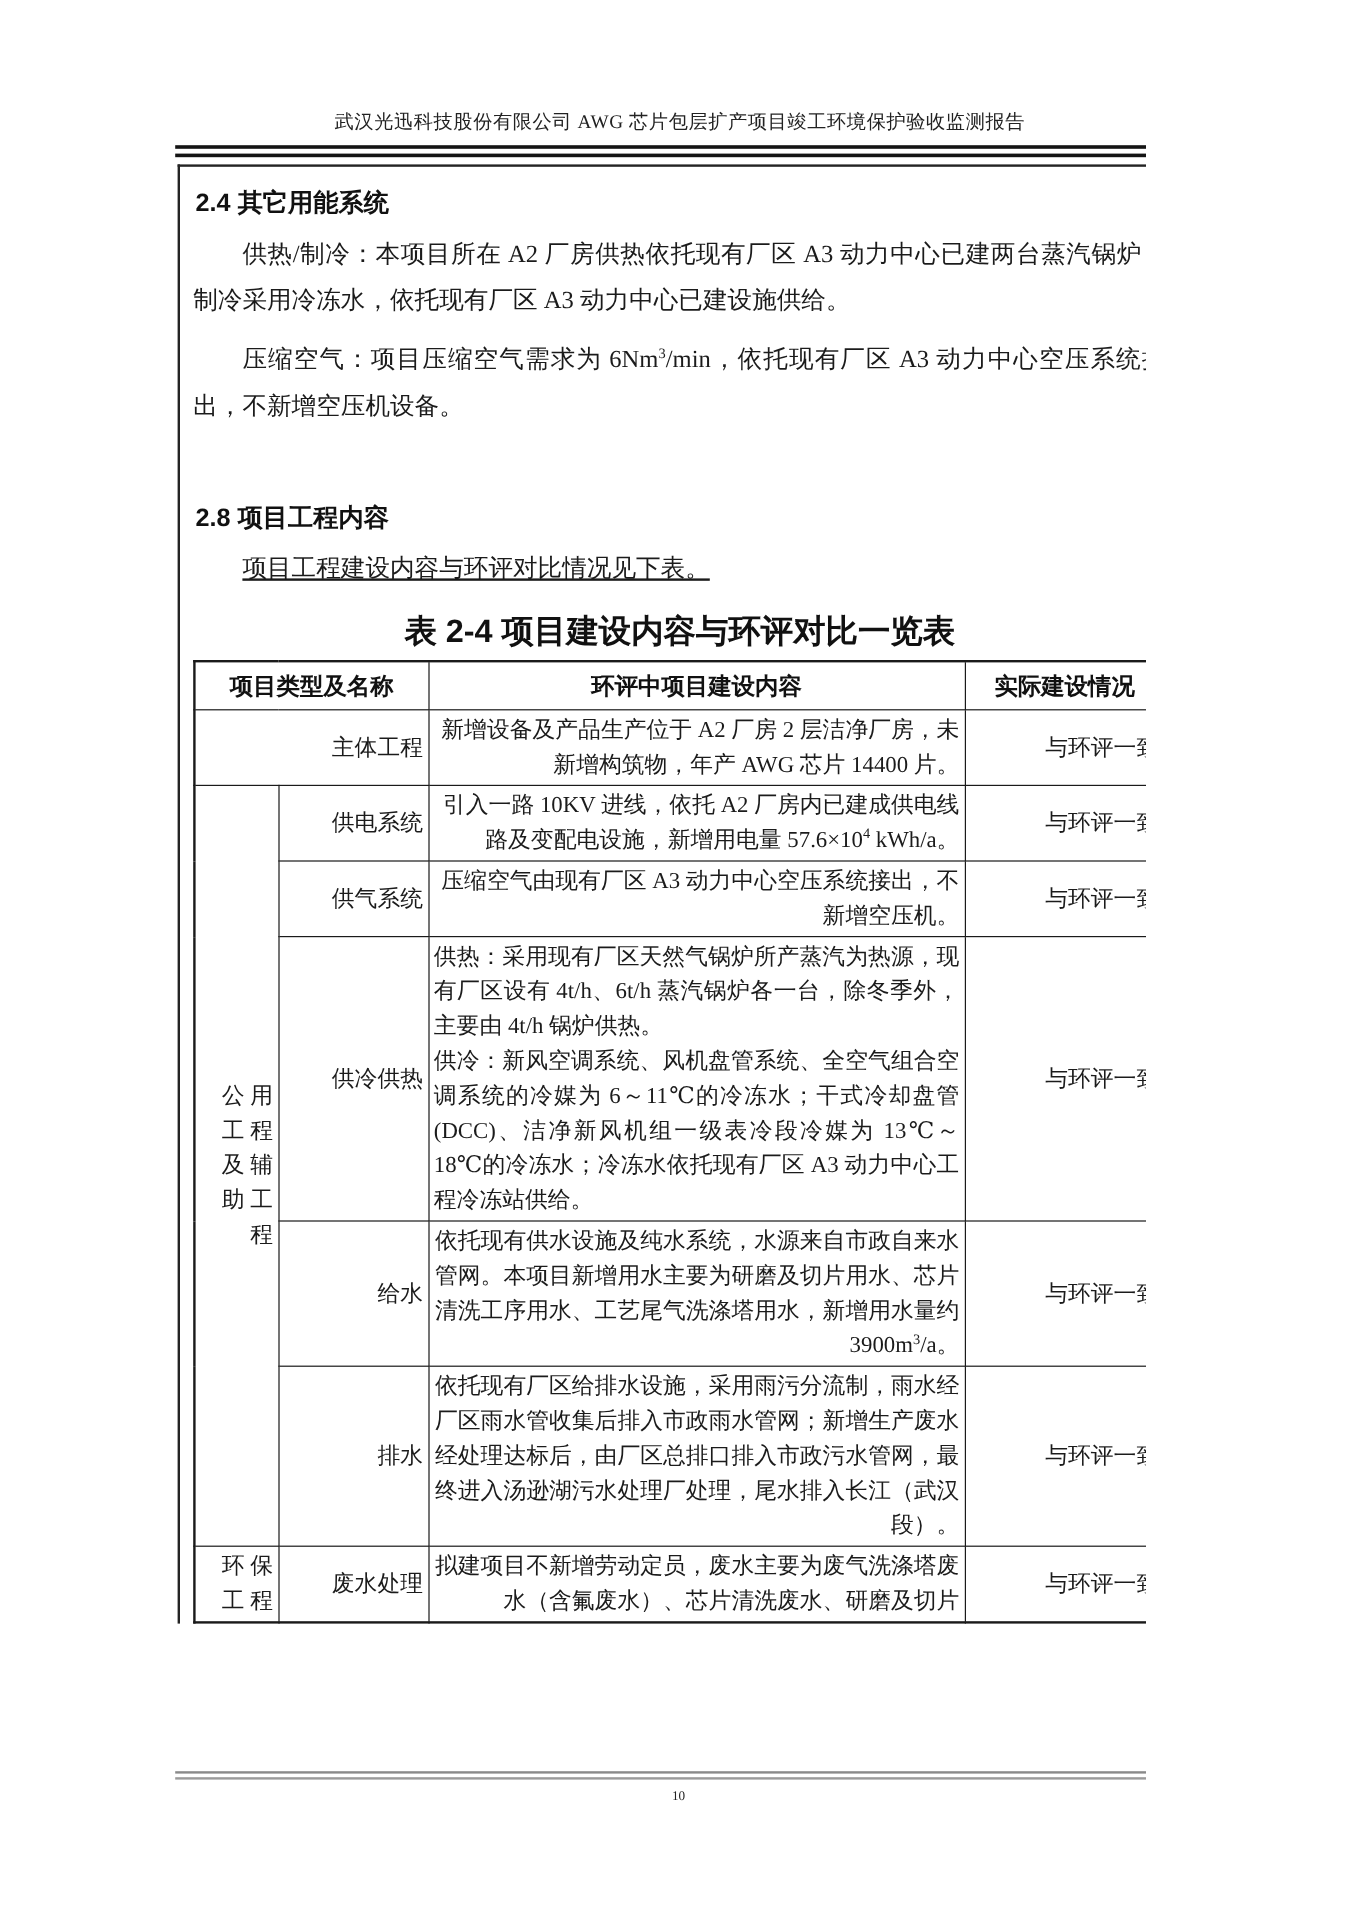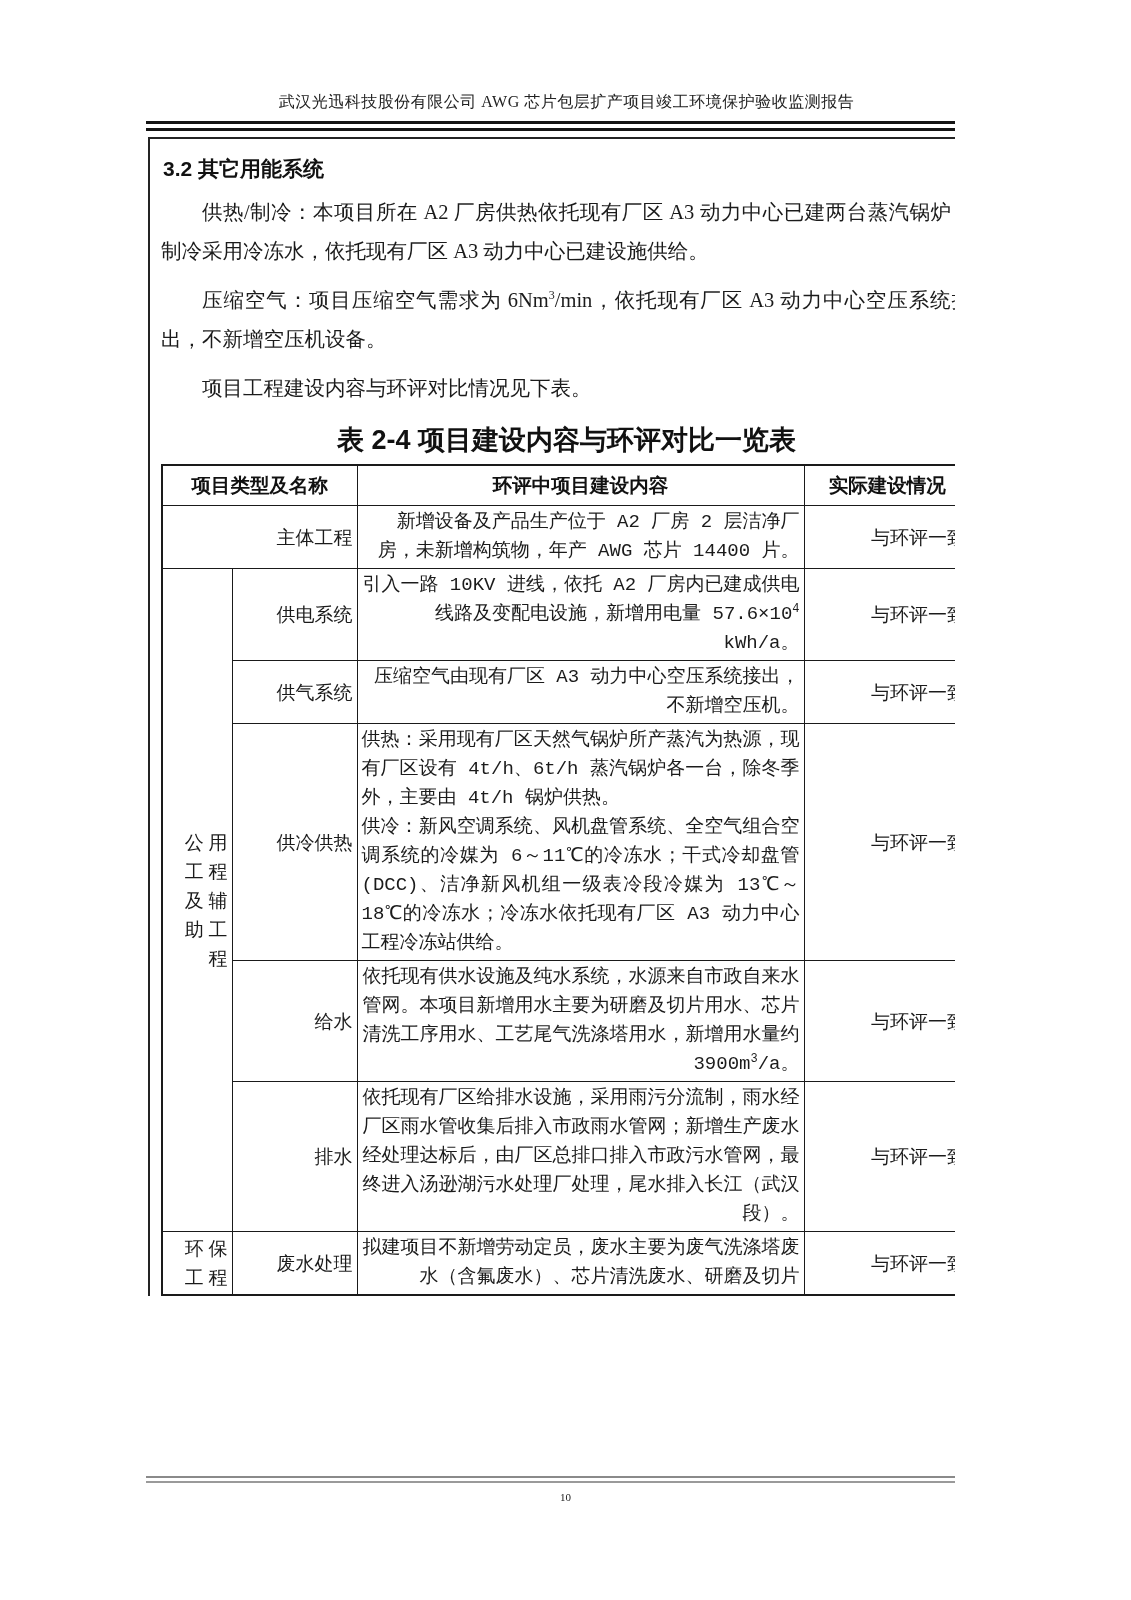--- a/index.html
+++ b/index.html
@@ -46,21 +46,21 @@
     font-size: 20.5px;
     line-height: 39px;
     text-align: justify;
     text-indent: 2em;
     margin: 10px 0 0 0;
   }
   .bodypar sup, .tcell sup {
     font-size: 12px;
     line-height: 0;
   }
-  .intro { margin-top: 10px; }
+  .intro { margin-top: 10px; text-decoration: underline; }
   .table-title {
     font-family: "Liberation Sans", "DejaVu Sans", sans-serif;
     font-weight: bold;
     font-size: 27px;
     text-align: center;
     margin: 14px 0 6px 0;
     color: #111;
   }
   table.cmp {
     width: 100%;
@@ -89,21 +89,21 @@
     padding: 2px 4px;
     text-align: right;
   }
   td.cell-main-label { text-align: left; padding-left: 10px; }
   td.cell-group {
     text-align: justify;
     padding: 4px 9px;
     line-height: 31px;
   }
   td.cell-sub { text-align: center; padding: 2px 2px; }
-  td.cell-content { text-align: justify; padding: 3px 9px; font-family: Liberation Mono, monospace; }
+  td.cell-content { text-align: justify; padding: 3px 9px; }
   td.cell-content .tpar { margin: 0; text-align: justify; }
   td.cell-status { text-align: center; padding: 2px 2px; }
   .footer-rule {
     position: absolute;
     top: 1476px; left: 146px; width: 841px; height: 3px;
     border-top: 2.5px solid #8a8a8a;
     border-bottom: 2.5px solid #9a9a9a;
   }
   .page-number {
     position: absolute;
@@ -116,27 +116,28 @@
 </head>
 <body>
 
 <div class="page">
 
   <div class="running-header">武汉光迅科技股份有限公司 AWG 芯片包层扩产项目竣工环境保护验收监测报告</div>
   <div class="header-rule"></div>
 
   <div class="content-frame">
 
-    <div class="sec-heading">3.2 其它用能系统</div>
+    <div class="sec-heading">2.4 其它用能系统</div>
 
 
     <p class="bodypar">供热/制冷：本项目所在 A2 厂房供热依托现有厂区 A3 动力中心已建两台蒸汽锅炉，制冷采用冷冻水，依托现有厂区 A3 动力中心已建设施供给。</p>
 
     <p class="bodypar"><span>压缩空气：项目压缩空气需求为 6Nm</span><sup>3</sup><span>/min，依托现有厂区 A3 动力中心空压系统接出，不新增空压机设备。</span></p>
 
+    <div class="sec-heading h28">2.8 项目工程内容</div>
 
     <p class="bodypar intro">项目工程建设内容与环评对比情况见下表。</p>
 
     <div class="table-title">表 2-4 项目建设内容与环评对比一览表</div>
 
     <table class="cmp">
       <colgroup>
         <col class="c-g">
           <col class="c-s">
           <col>

